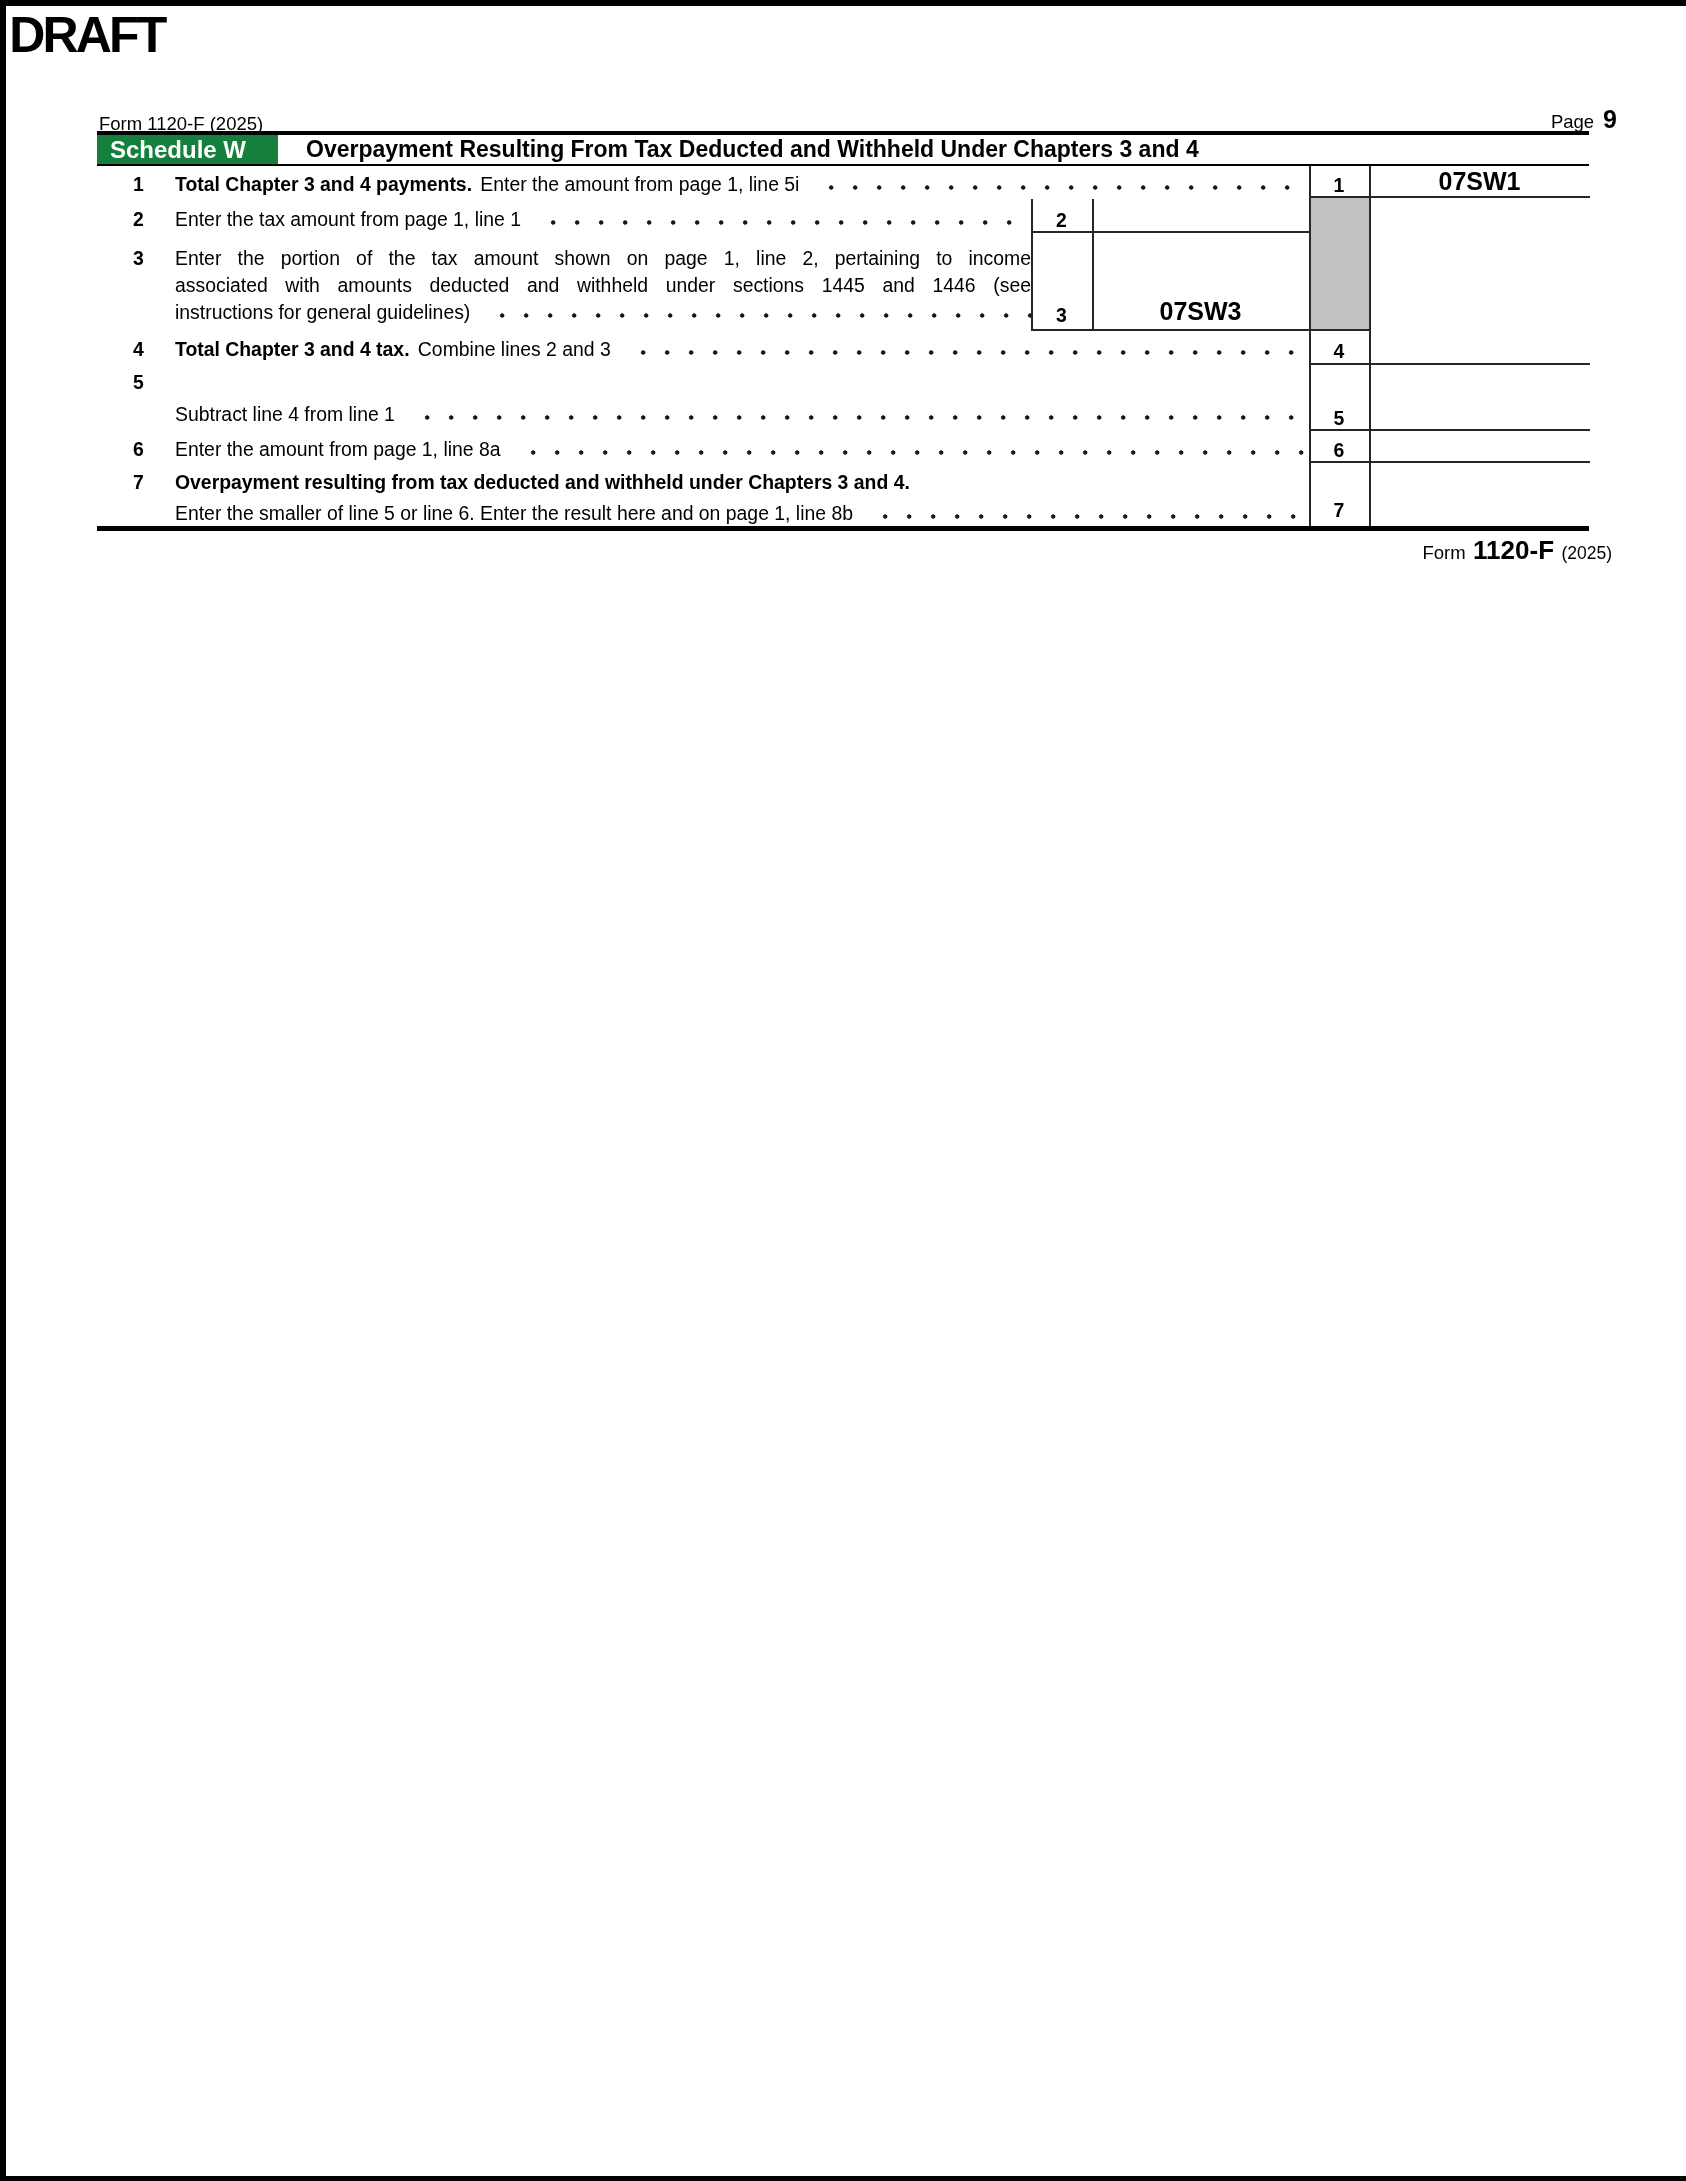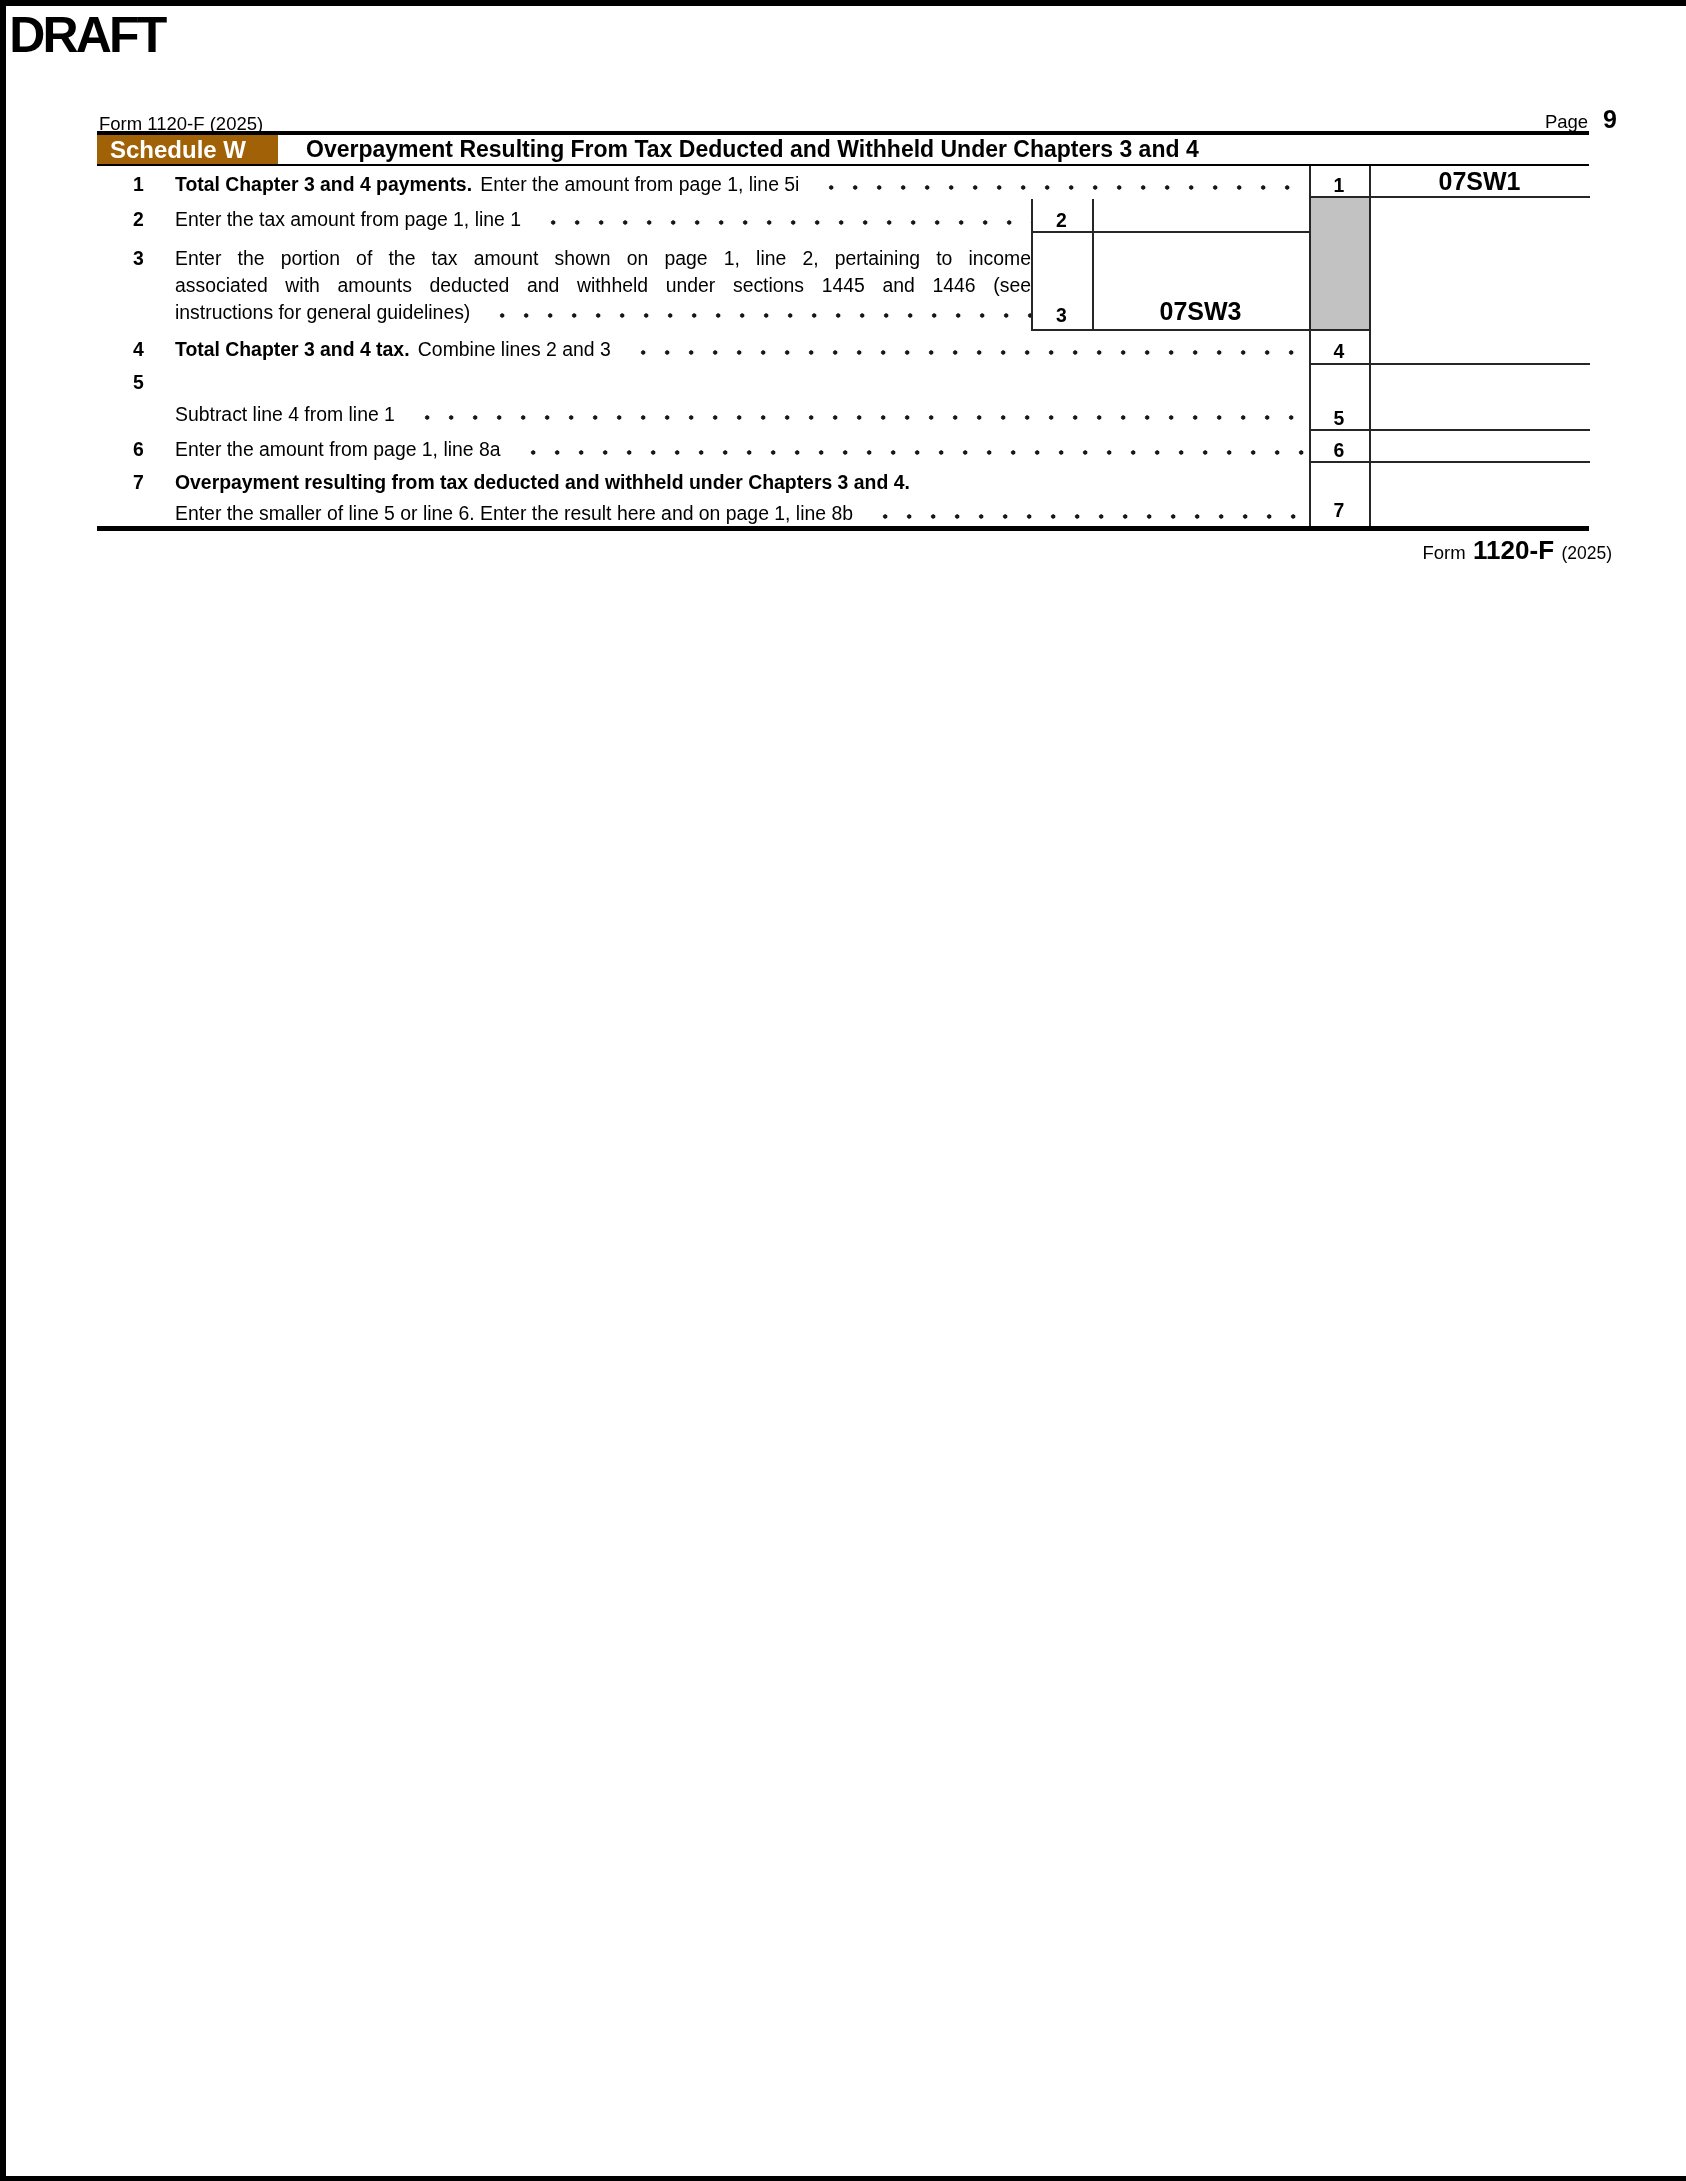--- a/index.html
+++ b/index.html
@@ -3,31 +3,31 @@
 <meta charset="utf-8">
 <style>
   html,body { margin:0; padding:0; background:#ffffff; }
   .page {
     position:relative; width:1686px; height:2182px; background:#fff;
     font-family:"Liberation Sans", sans-serif; color:#000; overflow:hidden;padding-left:28px;
   }
   .frame { position:absolute; inset:0; border:6.5px solid #000; pointer-events:none; }
   .draft { position:absolute; left:9.2px; top:5.5px; font-size:50px; font-weight:700; letter-spacing:-2.8px; }
   .hdr-form { position:absolute; left:99px; top:113px; font-size:18.5px; }
-  .hdr-page { position:absolute; right:97px; top:105px; display:flex; align-items:baseline; gap:15px; }
+  .hdr-page { position:absolute; right:97px; top:105px; display:flex; align-items:baseline; gap:9px; }
   .hdr-page .pglabel { font-size:18.5px; }
   .hdr-page .pgnum { font-size:25px; font-weight:700; }
 
   .band {
     position:absolute; left:97px; top:131px; width:1492px; height:35px; box-sizing:border-box;
     border-top:4.6px solid #000; border-bottom:2.8px solid #000; background:#fff;
     display:flex; align-items:stretch;
   }
   .band-box {
-    width:181px; background:#a16207; color:#fff; font-weight:700; font-size:24px;
+    width:181px; background:#15803d; color:#fff; font-weight:700; font-size:24px;
     display:flex; align-items:center; padding-left:13px; box-sizing:border-box;
   }
   .band-title { font-weight:700; font-size:23px; display:flex; align-items:center; margin-left:28px; }
 
   .tbl {
     position:absolute; left:97px; top:166px; width:1492px; height:360px;
     border-bottom:5.5px solid #000; box-sizing:content-box; font-size:19.4px;
   }
   .hl { position:absolute; height:1.8px; background:#262626; }
   .vl { position:absolute; width:1.8px; background:#262626; }

